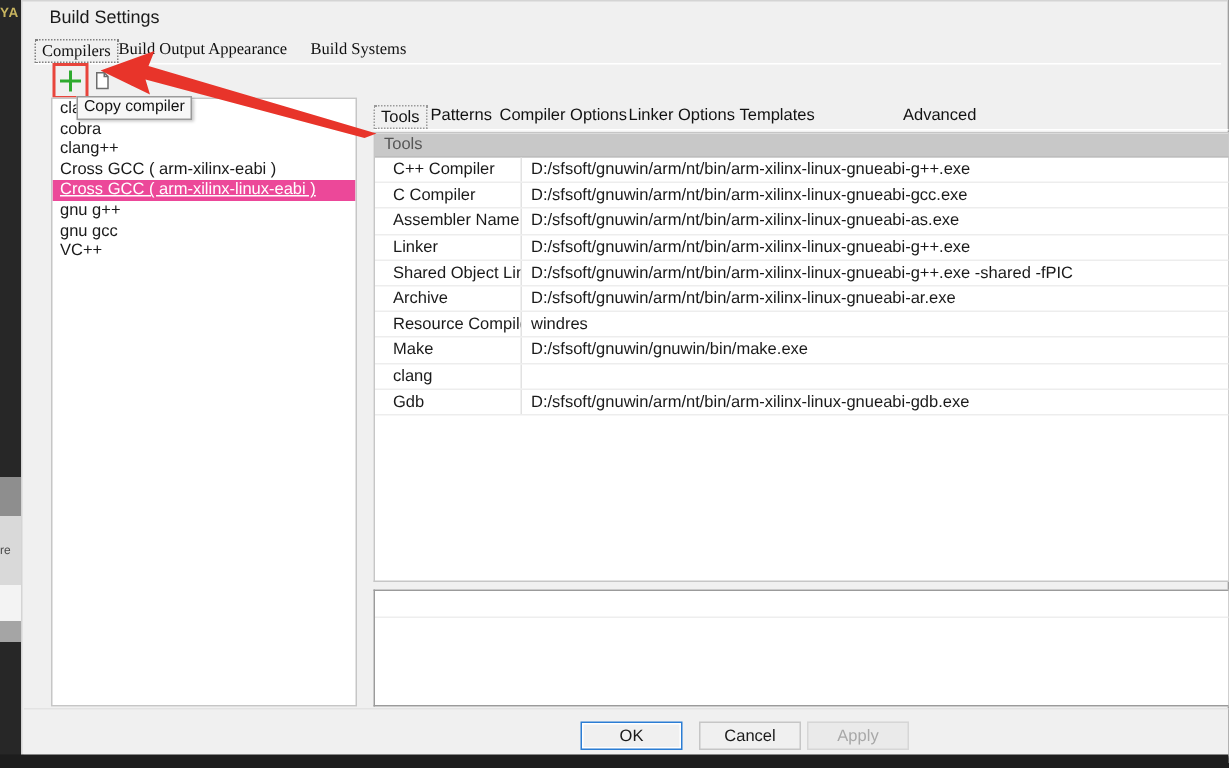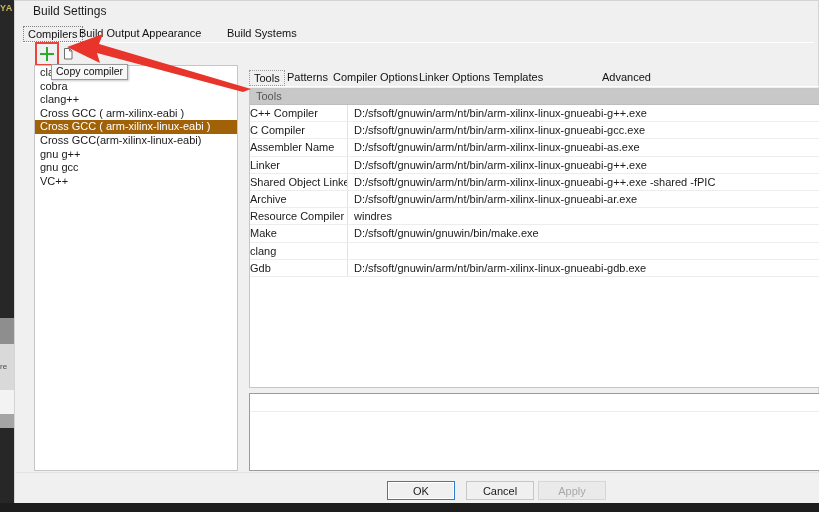--- a/index.html
+++ b/index.html
@@ -43,21 +43,21 @@
   #dialog{
     position:absolute;left:14px;top:0;width:805px;height:504px;
     background:#f0f0f0;border:1px solid #d4d4d4;box-sizing:border-box;
   }
   #dialog-title{
     position:absolute;left:18px;top:3px;font-size:12px;color:#1b1b1b;
   }
 
   
   #outer-tabs{
-    position:absolute;left:8px;top:25px;width:790px;height:16px;
+    position:absolute;left:8px;top:25px;width:790px;height:16px;font-family:Liberation Serif, serif;
   }
   .otab{
     position:absolute;top:0;height:16px;line-height:15px;
     font-size:11px;color:#111;padding:0 4px;white-space:nowrap;
   }
   .otab.sel{
     background:#f0f0f0;border:1px dotted #808080;box-sizing:border-box;
   }
 
   #outer-tab-underline{
@@ -91,21 +91,21 @@
   
   #compiler-list{
     position:absolute;left:19px;top:64px;width:204px;height:406px;
     background:#ffffff;border:1px solid #c6c6c6;box-sizing:border-box;
     overflow:hidden;
   }
   .cl-item{
     height:13.6px;line-height:13.6px;padding-left:5px;font-size:11px;color:#1a1a1a;
     white-space:nowrap;overflow:hidden;
   }
-  .cl-item.sel{background:#a16207;color:#ffffff;}
+  .cl-item.sel{background:#ec4899;color:#ffffff;text-decoration:underline;}
 
   
   #inner-tabs{position:absolute;left:234px;top:69px;width:575px;height:16px;}
   .itab{
     position:absolute;top:0;height:16px;line-height:15px;font-size:11px;
     color:#111;padding:0 4px;white-space:nowrap;
   }
   .itab.sel{background:#f0f0f0;border:1px dotted #9a9a9a;box-sizing:border-box;}
   #inner-tab-underline{position:absolute;left:234px;top:85px;width:585px;height:1px;background:#ffffff;}
 
@@ -114,21 +114,21 @@
     position:absolute;left:234px;top:87px;width:585px;height:300px;
     background:#ffffff;border:1px solid #c6c6c6;border-right:none;
     box-sizing:border-box;overflow:hidden;
   }
   #tools-header{
     height:15px;line-height:15px;background:#c8c8c8;color:#565656;
     font-size:11px;padding-left:6px;border-bottom:1px solid #bdbdbd;
   }
   .tr{height:16.2px;line-height:16.2px;display:flex;border-bottom:1px solid #ededed;}
   .tr .td-name{
-    width:98px;flex:0 0 98px;padding-left:0;font-size:11px;color:#1a1a1a;
+    width:98px;flex:0 0 98px;padding-left:12px;font-size:11px;color:#1a1a1a;
     border-right:1px solid #e2e2e2;box-sizing:border-box;overflow:hidden;white-space:nowrap;
   }
   .tr .td-val{
     flex:1;padding-left:6px;font-size:11px;color:#1a1a1a;
     overflow:hidden;white-space:nowrap;
   }
 
   
   #desc-box{
     position:absolute;left:234px;top:392px;width:585px;height:78px;
@@ -170,21 +170,21 @@
   <span class="wm-mark">✕</span><span>西西软件</span>
 </div>
 
 <div id="dialog">
 
   <div id="dialog-title">Build Settings</div>
 
   <div id="outer-tabs">
     <div class="otab sel" style="left:0px;">Compilers</div>
     <div class="otab" style="left:52px;">Build Output Appearance</div>
-    <div class="otab" style="left:180px;margin-left:20px;">Build Systems</div>
+    <div class="otab" style="left:180px;">Build Systems</div>
   </div>
   <div id="outer-tab-underline"></div>
 
   <div id="toolbar">
     <div class="tb-btn" id="btn-add">
       <div id="btn-add-highlight"></div>
       <span class="plus-v"></span>
       <span class="plus-h"></span>
     </div>
     <div class="tb-btn" id="btn-copy">
@@ -206,21 +206,20 @@
   <svg id="red-arrow" viewBox="0 0 185 58">
     <polygon points="0,13 36,0 32,10 184,55 176,58 30,19 33,29" fill="#e8342a"></polygon>
   </svg>
 
   <div id="compiler-list">
     <div class="cl-item">clang</div>
     <div class="cl-item">cobra</div>
     <div class="cl-item">clang++</div>
     <div class="cl-item">Cross GCC ( arm-xilinx-eabi )</div>
     <div class="cl-item sel">Cross GCC ( arm-xilinx-linux-eabi )</div>
-    <div class="cl-item">Cross GCC(arm-xilinx-linux-eabi)</div>
     <div class="cl-item">gnu g++</div>
     <div class="cl-item">gnu gcc</div>
     <div class="cl-item">VC++</div>
   </div>
 
   <div id="inner-tabs">
     <div class="itab sel" style="left:0px;">Tools</div>
     <div class="itab" style="left:34px;">Patterns</div>
     <div class="itab" style="left:80px;text-align:right;">Compiler Options</div>
     <div class="itab" style="left:166px;">Linker Options</div>

